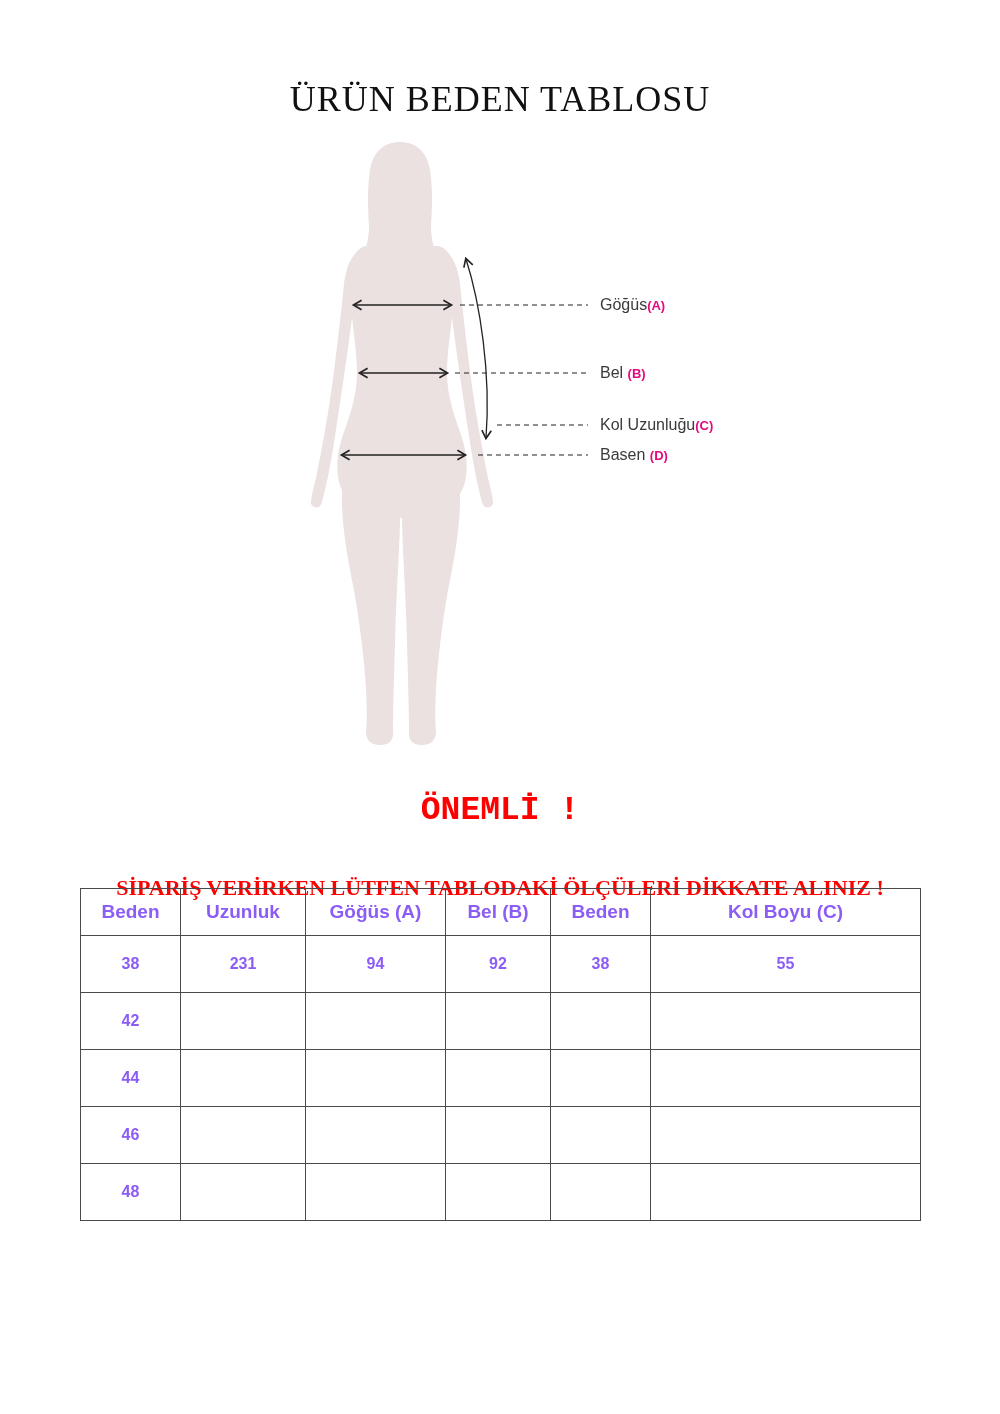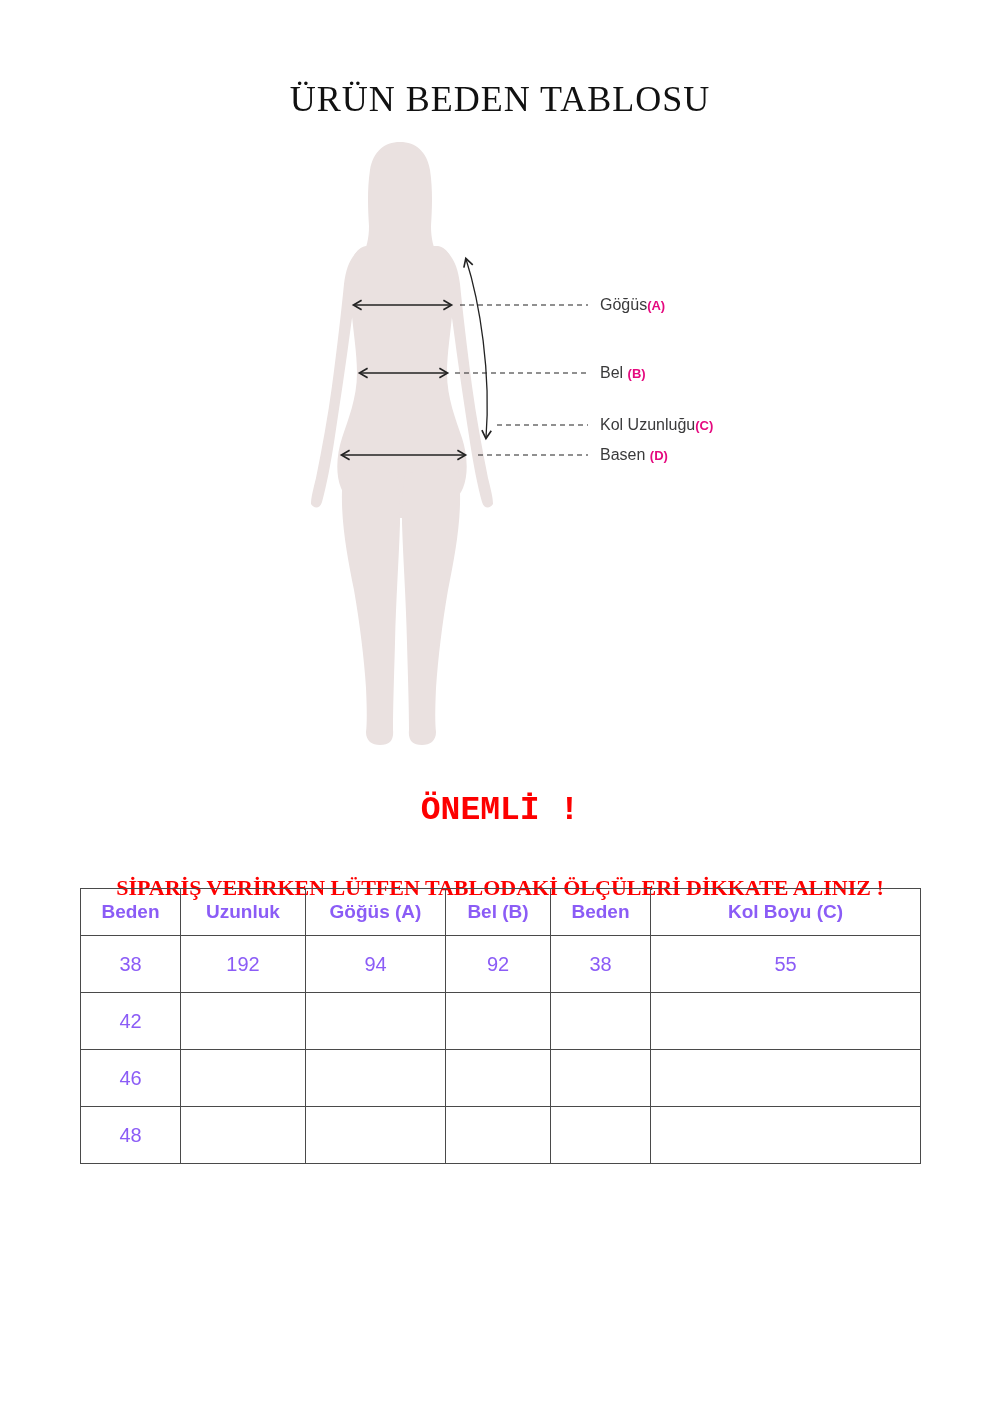--- a/index.html
+++ b/index.html
@@ -31,21 +31,21 @@
   }
   table.size-table {
     position:absolute; left:80px; top:888px; width:840px;
     border-collapse:collapse; table-layout:fixed;
   }
   .size-table th, .size-table td {
     border:1px solid #4a4a4a; text-align:center; vertical-align:middle;
     color:#8b5cf6; overflow:hidden;
   }
   .size-table th { height:47px; font-size:19px; font-weight:bold; }
-  .size-table td { height:57px; font-size:20px; font-weight:normal; }
+  .size-table td { height:57px; font-size:16px; font-weight:bold; }
 </style>
 </head>
 <body>
 
 <h1 class="page-title">ÜRÜN BEDEN TABLOSU</h1>
 
 <svg class="diagram-svg" width="1000" height="615" viewBox="0 0 1000 615">
   <defs>
     <marker id="arrow" viewBox="0 0 10 10" refX="7.5" refY="5" markerWidth="9" markerHeight="9" orient="auto-start-reverse">
       <path d="M1,1 L8,5 L1,9" fill="none" stroke="#222222" stroke-width="1.4"></path>
@@ -107,28 +107,36 @@
       <th>Uzunluk</th>
       <th>Göğüs (A)</th>
       <th>Bel (B)</th>
       <th>Beden</th>
       <th>Kol Boyu (C)</th>
     </tr>
   </thead>
   <tbody>
     <tr>
       <td>38</td>
-      <td>192</td>
+      <td>231</td>
       <td>94</td>
       <td>92</td>
       <td>38</td>
       <td>55</td>
     </tr>
     <tr>
       <td>42</td>
+      <td></td>
+      <td></td>
+      <td></td>
+      <td></td>
+      <td></td>
+    </tr>
+    <tr>
+      <td>44</td>
       <td></td>
       <td></td>
       <td></td>
       <td></td>
       <td></td>
     </tr>
     <tr>
       <td>46</td>
       <td></td>
       <td></td>

